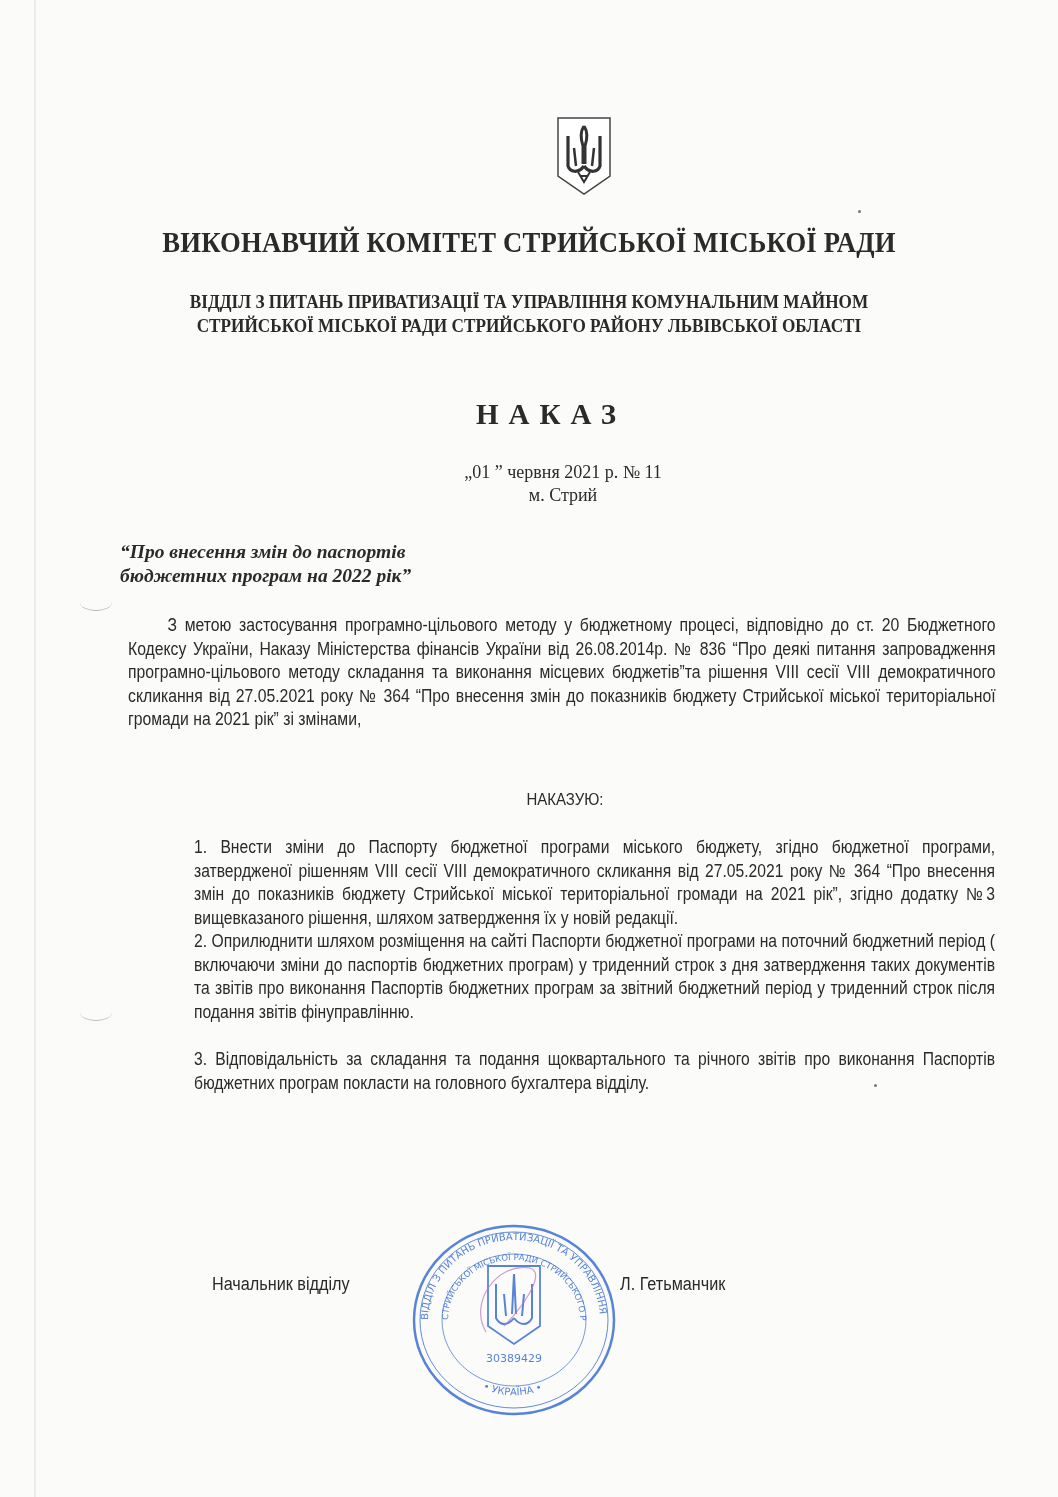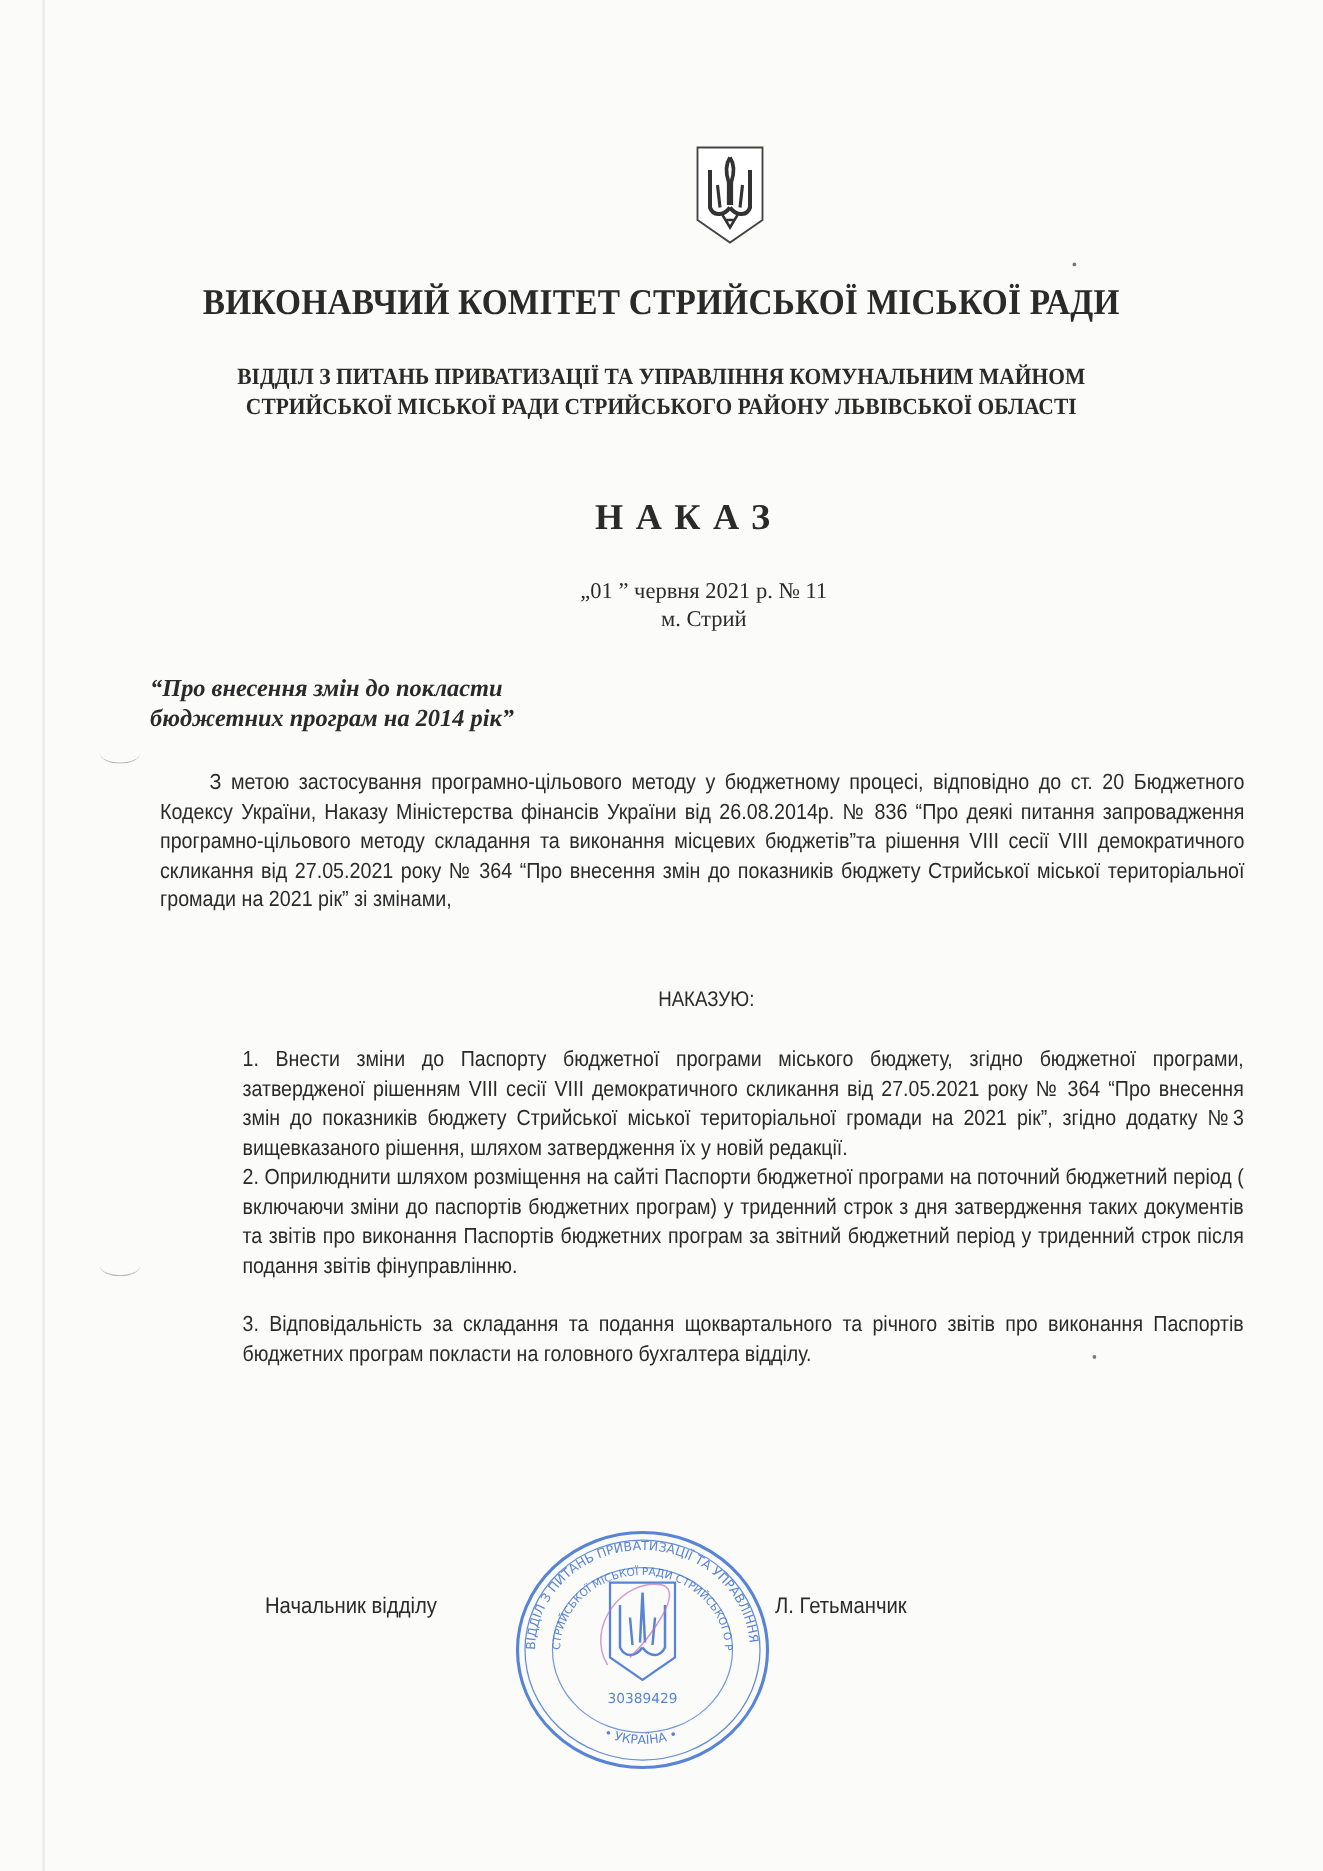--- a/index.html
+++ b/index.html
@@ -70,22 +70,22 @@
 <div class="abs title2">
   <div>ВІДДІЛ З ПИТАНЬ  ПРИВАТИЗАЦІЇ ТА УПРАВЛІННЯ  КОМУНАЛЬНИМ МАЙНОМ</div>
   <div>СТРИЙСЬКОЇ МІСЬКОЇ РАДИ СТРИЙСЬКОГО РАЙОНУ ЛЬВІВСЬКОЇ ОБЛАСТІ</div>
 </div>
 
 <div class="abs nakaz">НАКАЗ</div>
 <div class="abs date">„01 ”  червня  2021 р.   № 11</div>
 <div class="abs city">м. Стрий</div>
 
 <div class="subject">
-  <div>“Про внесення змін до покласти</div>
-  <div>бюджетних програм на 2014 рік”</div>
+  <div>“Про внесення змін до паспортів</div>
+  <div>бюджетних програм на 2022 рік”</div>
 </div>
 
 <div class="para">З метою  застосування програмно-цільового методу у  бюджетному процесі, відповідно до ст. 20 Бюджетного Кодексу України, Наказу Міністерства фінансів України від 26.08.2014р. № 836 “Про деякі питання  запровадження програмно-цільового методу складання та виконання місцевих бюджетів”та рішення VIII сесії VIII демократичного скликання від 27.05.2021 року № 364 “Про внесення змін до показників бюджету Стрийської міської територіальної громади на 2021 рік”  зі змінами,</div>
 
 <div class="nakazuyu">НАКАЗУЮ:</div>
 
 <div class="items">
   <p class="item">1. Внести зміни до  Паспорту бюджетної програми міського бюджету, згідно бюджетної програми, затвердженої рішенням VIII сесії VIII демократичного скликання від 27.05.2021 року № 364 “Про внесення змін до показників бюджету Стрийської міської територіальної громади на 2021 рік”,  згідно додатку №3 вищевказаного рішення, шляхом затвердження їх у новій редакції.</p>
   <p class="item">2. Оприлюднити шляхом розміщення на сайті  Паспорти бюджетної програми на поточний бюджетний період ( включаючи зміни до паспортів бюджетних програм) у триденний строк з дня затвердження таких документів та звітів про виконання Паспортів бюджетних програм за звітний бюджетний період у триденний строк після подання звітів фінуправлінню.</p>
   <p class="item i3">3. Відповідальність за складання та подання щоквартального та річного звітів про виконання Паспортів бюджетних програм покласти на головного бухгалтера відділу.</p>

